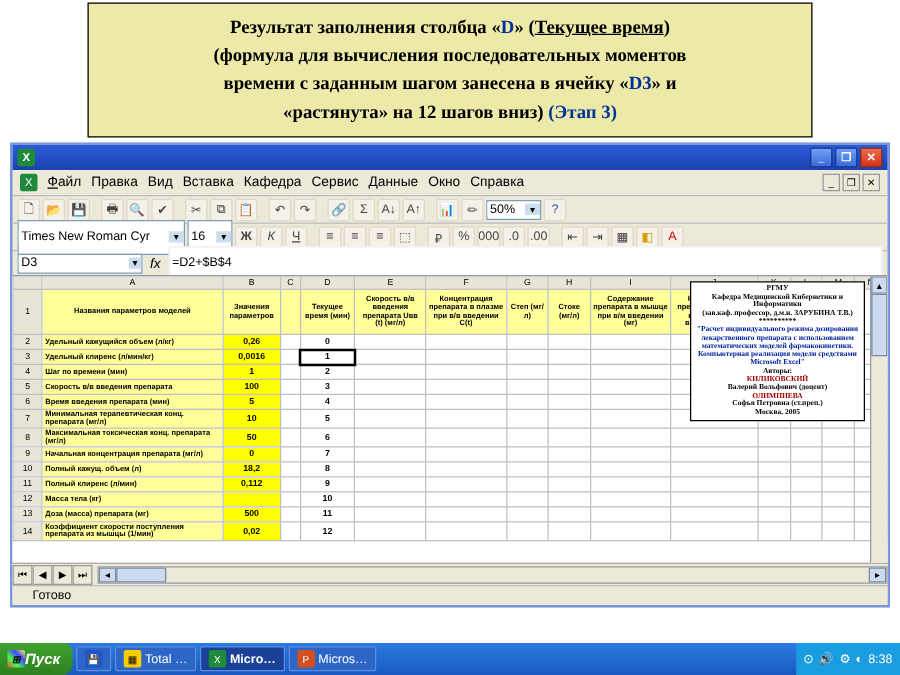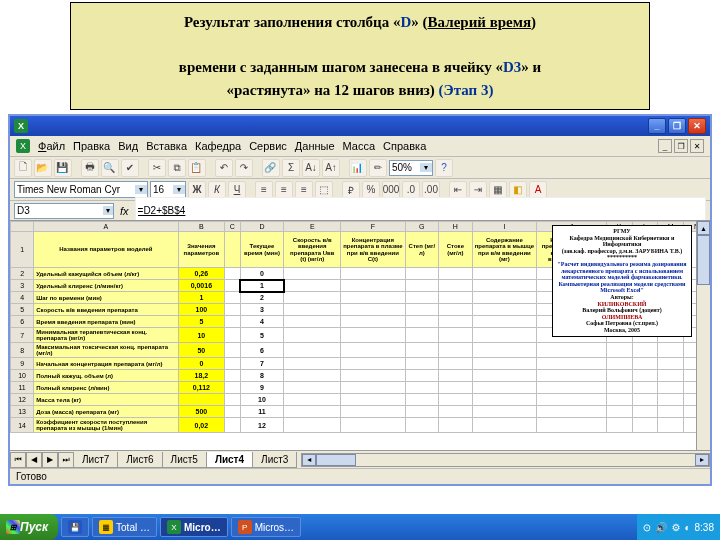--- a/index.html
+++ b/index.html
@@ -38,69 +38,69 @@
   .menubar .doc-btns{ margin-left:auto; display:flex; gap:2px;}
   .menubar .doc-btn{ width:14px; height:14px; background:#ece9d8; border:1px solid #999; font-size:8px; display:flex; align-items:center; justify-content:center; color:#000;}
   .menubar .doc-btn.x{ color:#000;}
   .toolbar { display:flex; align-items:center; gap:2px; padding:2px 4px; border-top:1px solid #bbb; height:22px;}
   .tbtn { width:18px; height:18px; border:1px solid #e0d8c8; background:#f5f1e8; display:flex; align-items:center; justify-content:center; font-size:10px; color:#444; border-radius:2px;}
   .tbtn.sep{ width:5px; border:none; background:transparent;}
   .zoom-box { display:flex; align-items:center; border:1px solid #7f9db9; background:#fff; height:16px;}
   .zoom-box input{ border:none; width:30px; font-size:10px; padding:0 2px;}
   .zoom-box .dd{ width:12px; background:#cde; font-size:8px; display:flex; align-items:center; justify-content:center;}
   .fmt-bar { display:flex; align-items:center; gap:2px; padding:2px 4px; border-top:1px solid #bbb; height:22px;}
-  .font-name, .font-size { border:1px solid #7f9db9; background:#fff; height:17px; display:flex; align-items:center;}
+  .font-name, .font-size { border:1px solid #7f9db9; background:#fff; height:28px; display:flex; align-items:center;}
   .font-name input{ border:none; width:120px; font-size:10px; padding:0 2px;}
   .font-size input{ border:none; width:22px; font-size:10px; padding:0 2px;}
   .dd-arrow{ width:12px; background:#cde; font-size:8px; display:flex; align-items:center; justify-content:center;}
   .formula-bar { display:flex; align-items:center; padding:2px 4px; border-top:1px solid #bbb; height:20px;}
   .name-box { border:1px solid #7f9db9; background:#fff; width:100px; height:16px; display:flex; align-items:center;}
   .name-box input{ border:none; width:88px; font-size:10px; padding:0 2px;}
   .fx { margin:12px 6px; font-style:italic; font-size:11px;text-align:right;}
-  .formula-input { flex:1; border:1px solid #eee; background:#fff; height:28px; font-size:10px; padding:0 2px;text-decoration:underline;}
+  .formula-input { flex:1; border:1px solid #eee; background:#fff; height:28px; font-size:10px; padding:0 2px;}
   .sheet-area { background:#fff; border-top:1px solid #999; position:relative; }
   table.grid { border-collapse:collapse; font-size:7px; table-layout:fixed; width:100%; }
   table.grid th, table.grid td { border:1px solid #c0c0c0; padding:1px 2px; overflow:hidden; vertical-align:middle; }
   table.grid th { background:#e8e4d8; font-weight:normal; text-align:center; }
   table.grid th.rowh { width:18px; font-size:7px; }
   .hdr-row td { background:#ffff99; font-weight:bold; text-align:center; vertical-align:middle; font-size:6px; line-height:1.05; height:36px; }
   .param-name { background:#ffff99; font-weight:bold; font-size:6px; text-align:left; height:12px; }
   .param-val { background:#ffff00; font-weight:bold; text-align:center; font-size:7px;}
   .dcell { text-align:center; font-weight:bold; }
   .info-box { position:absolute; right:18px; top:4px; width:140px; background:#fff; border:1px solid #000; font-family:"Times New Roman",serif; font-size:6px; font-weight:bold; color:#000; text-align:center; padding:2px 3px; line-height:1.1;}
   .info-box .blue{ color:#0020a0; font-weight:bold;}
   .info-box .red{ color:#a00000; font-weight:bold;}
   .sheet-tabs { display:flex; align-items:center; background:#ece9d8; height:18px; border-top:1px solid #999; font-size:10px;}
   .nav-btns{ display:flex; }
   .nav-btn{ width:16px; height:16px; border:1px solid #999; background:#ece9d8; display:flex; align-items:center; justify-content:center; font-size:8px;}
   .tab{ border:1px solid #999; border-top:none; background:#ece9d8; padding:0 8px; height:16px; display:flex; align-items:center; margin-left:-1px;}
   .tab.active{ background:#fff; font-weight:bold;}
   .hscroll{ flex:1; background:#ece9d8; margin-left:4px; height:14px; border:1px solid #999; position:relative;}
   .hscroll .thumb{ position:absolute; left:0; top:0; height:100%; width:40px; background:#cdd9ec; border:1px solid #7b8aa8;}
   .hscroll .ar{ position:absolute; top:0; width:14px; height:100%; background:#cdd9ec; border:1px solid #7b8aa8; display:flex; align-items:center; justify-content:center; font-size:8px;}
-  .status-bar{ background:#ece9d8; height:16px; font-size:10px; padding:0 6px; display:flex; align-items:center; border-top:1px solid #bbb;}
+  .status-bar{ background:#ece9d8; height:16px; font-size:10px; padding:0 16px; display:flex; align-items:center; border-top:1px solid #bbb;}
   .taskbar { position:fixed; bottom:0; left:0; width:720px; height:26px; background:linear-gradient(#2a7ce0,#1a5ac0); display:flex; align-items:center; font-size:10px; color:#fff;}
   .start-btn{ background:linear-gradient(#3fa42f,#2e8020); height:100%; padding:0 10px 0 6px; display:flex; align-items:center; font-weight:bold; font-style:italic; font-size:12px; border-radius:0 8px 8px 0;}
   .task-item{ margin-left:3px; height:20px; background:#2e66c8; border:1px solid #5a8de0; border-radius:2px; display:flex; align-items:center; padding:0 6px; gap:3px;}
   .task-item.active{ background:#1a4098;}
   .tray{ margin-left:auto; height:100%; background:#1a9ce0; display:flex; align-items:center; padding:0 6px; gap:4px; font-size:10px;}
   .ic{ width:14px; height:14px; display:inline-flex; align-items:center; justify-content:center; background:#fff; color:#000; font-size:8px; border-radius:2px;}
   .ic.g{background:#1f8a3b;color:#fff;}
   .ic.y{background:#ffcc00;color:#000;}
   .ic.b{background:#2255cc;color:#fff;}
   .vscroll{ position:absolute; right:0; top:0; bottom:0; width:14px; background:#ece9d8; border-left:1px solid #999;}
   .vscroll .ar{ width:100%; height:14px; background:#cdd9ec; border:1px solid #7b8aa8; display:flex; align-items:center; justify-content:center; font-size:8px;}
   .vscroll .thumb{ width:100%; height:50px; background:#cdd9ec; border:1px solid #7b8aa8;}
 </style>
 </head>
 <body>
 
 <div class="heading-box">
-  <span>Результат заполнения  столбца «</span><span class="blue">D</span><span>» (</span><u>Валерий время</u><span>)</span><br>
-  <br>
+  <span>Результат заполнения  столбца «</span><span class="blue">D</span><span>» (</span><u>Текущее время</u><span>)</span><br>
+  <span>(формула для вычисления последовательных моментов</span><br>
   <span>времени с заданным шагом занесена в ячейку «</span><span class="blue">D3</span><span>»  и</span><br>
   <span>«растянута» на  12 шагов вниз)  </span><span class="blue">(Этап 3)</span>
 </div>
 
 <div class="excel-window">
   <div class="title-bar">
     <span class="xl-icon">X</span>
     <div class="win-btns">
       <div class="win-btn">_</div>
       <div class="win-btn">❐</div>
@@ -110,21 +110,21 @@
 
   <div class="menubar">
     <span class="xl-icon">X</span>
     <span><u>Ф</u>айл</span>
     <span>Правка</span>
     <span>Вид</span>
     <span>Вставка</span>
     <span>Кафедра</span>
     <span>Сервис</span>
     <span>Данные</span>
-    <span>Масса</span>
+    <span>Окно</span>
     <span>Справка</span>
     <div class="doc-btns">
       <div class="doc-btn">_</div>
       <div class="doc-btn">❐</div>
       <div class="doc-btn x">✕</div>
     </div>
   </div>
 
   <div class="toolbar">
     <div class="tbtn">🗋</div>
@@ -502,27 +502,20 @@
     </div>
   </div>
 
   <div class="sheet-tabs">
     <div class="nav-btns">
       <div class="nav-btn">⏮</div>
       <div class="nav-btn">◀</div>
       <div class="nav-btn">▶</div>
       <div class="nav-btn">⏭</div>
     </div>
-    <div id="tabs-holder" style="display:flex">
-        <div class="tab">Лист7</div>
-        <div class="tab">Лист6</div>
-        <div class="tab">Лист5</div>
-        <div class="tab active">Лист4</div>
-        <div class="tab">Лист3</div>
-      </div>
     <div class="hscroll">
       <div class="ar" style="left:0">◂</div>
       <div class="thumb" style="left:14px"></div>
       <div class="ar" style="right:0">▸</div>
     </div>
   </div>
   <div class="status-bar">
     <span>Готово</span>
   </div>
 </div>

